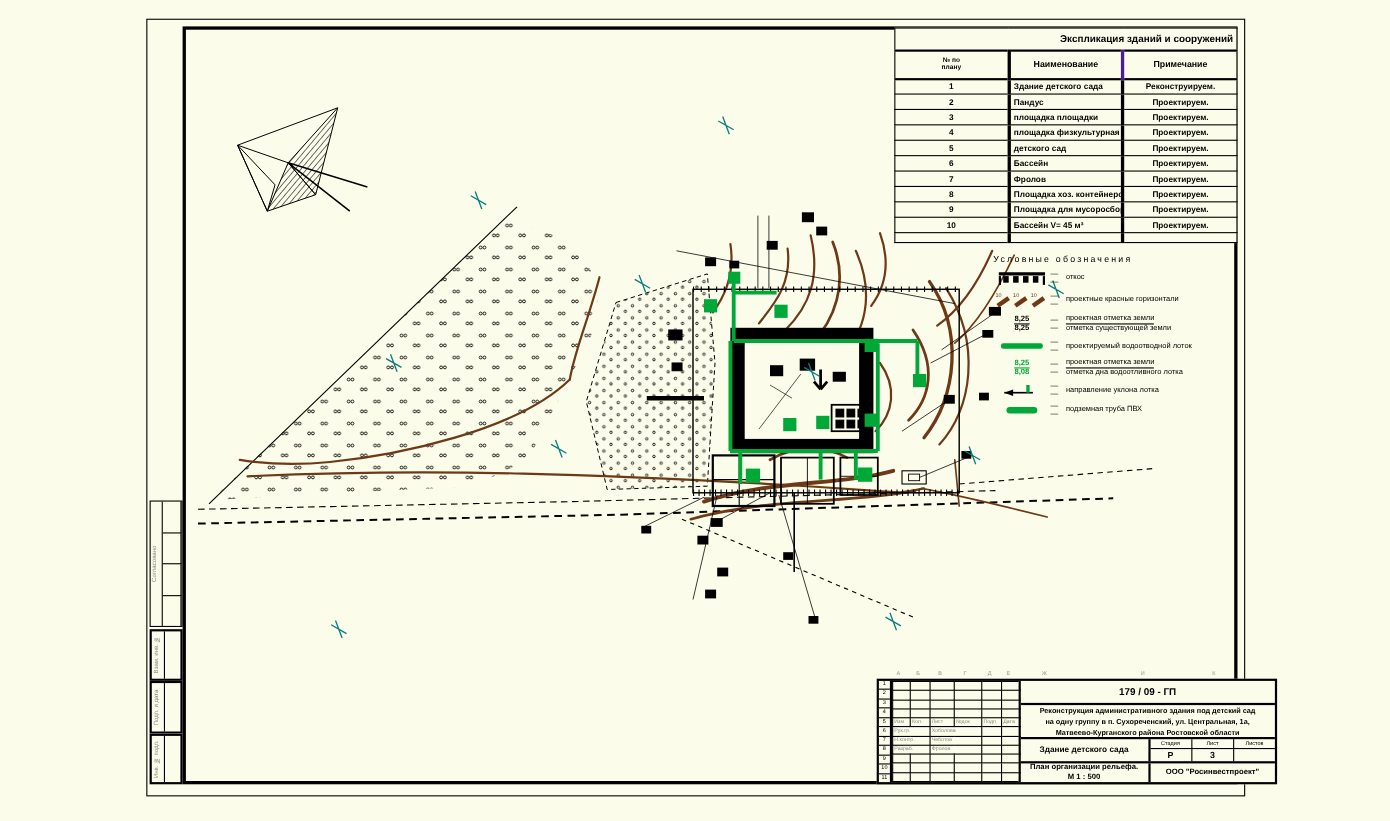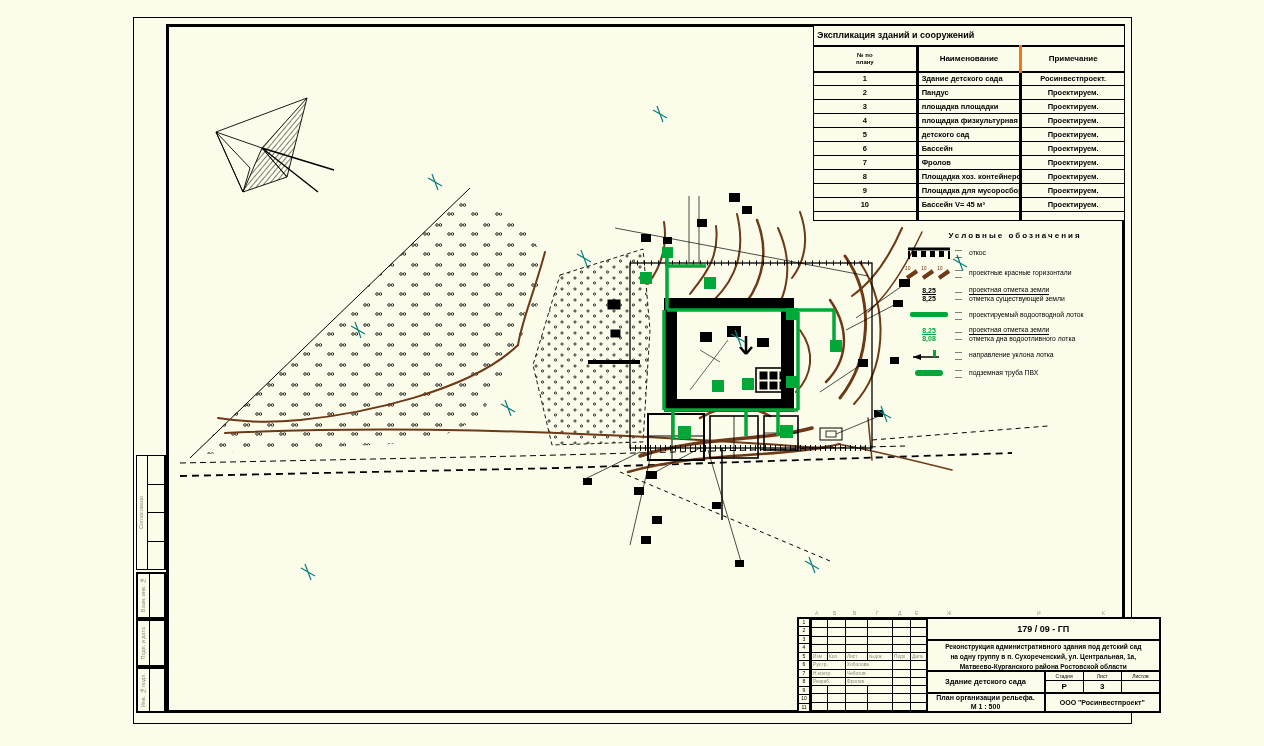--- a/index.html
+++ b/index.html
@@ -16,31 +16,31 @@
   .sidebox{border:2px solid #000;background:#fcfcea;display:flex;}
   .sidebox .lbl{width:12px;display:flex;align-items:center;justify-content:center;border-right:1px solid #000;}
   .sidegrid{left:136px;top:455px;width:30px;height:115px;border:1px solid #000;display:flex;}
   .sidegrid .lbl{width:11px;border-right:1px solid #000;display:flex;align-items:center;justify-content:center;}
   .sidegrid .cells{flex:1;display:flex;flex-direction:column;}
   .sidegrid .cells div{flex:1;border-bottom:1px solid #000;border-right:1px solid #000;}
   .sidegrid .cells div:last-child{border-bottom:none;}
   
   .expl{left:813px;top:25px;width:312px;border-collapse:collapse;table-layout:fixed;background:#fcfcea;}
   .expl td{border:1px solid #000;padding:0 3px;overflow:hidden;white-space:nowrap;}
-  .expl .title{height:20px;text-align:left;font-weight:bold;font-size:9px;border-bottom:2px solid #000;}
+  .expl .title{height:20px;text-align:right;font-weight:bold;font-size:9px;border-bottom:2px solid #000;}
   .expl .hdr td{height:26px;text-align:center;font-weight:bold;border-bottom:2px solid #000;}
   .expl .hdr .c1{font-size:6px;white-space:pre-line;line-height:1.1;}
   .expl .hdr .c2,.expl .hdr .c3{font-size:8px;margin-top:24px;}
   .expl tr.r td{height:14px;font-size:7.5px;font-weight:bold;}
   .expl td.num{text-align:center;border-right:3px solid #000;}
   .expl td.note{text-align:center;border-left:3px solid #000;}
   .expl tr.empty td{height:9px;}
   
   .legend{left:903px;top:231px;width:224px;}
-  .legend .ltitle{text-align:center;font-size:8px;font-weight:bold;letter-spacing:2px;margin-bottom:6px;}
+  .legend .ltitle{text-align:left;font-size:8px;font-weight:normal;letter-spacing:2px;margin-bottom:6px;}
   .lrow{display:flex;align-items:center;margin-bottom:4px;}
   .lsym{width:52px;flex:none;display:flex;justify-content:center;align-items:center;}
   .ldash{width:14px;flex:none;font-size:7px;letter-spacing:1px;color:#000;}
   .llab{font-size:6.8px;line-height:1.25;}
   .frac .t{border-bottom:1px solid #000;display:inline-block;padding-bottom:0px;}
   .green{color:#00a838;}
   .gfrac .t{border-bottom:1px solid #00a838;display:inline-block;}
   
   .tblock{left:797px;top:617px;width:364px;height:96px;display:flex;border:2px solid #000;background:#fcfcea;}
   .tb-nums{width:12px;flex:none;display:flex;flex-direction:column;border-right:2px solid #000;}
@@ -303,26 +303,26 @@
 
   <table class="abs expl outer">
     <tbody>
         <tr>
           <td class="title" colspan="3">Экспликация зданий и сооружений</td>
         </tr>
     <tr class="hdr">
       <td class="c1" style="width:26px;border-right:3px solid #000;">№ по
 плану</td>
       <td class="c2" style="width:204px;">Наименование</td>
-      <td class="c3" style="width:82px;border-left:3px solid #f97316;">Примечание</td>
+      <td class="c3" style="width:82px;border-left:3px solid #4c1d95;">Примечание</td>
     </tr>
     <tr class="r">
           <td class="num">1</td>
           <td>Здание детского сада</td>
-          <td class="note">Росинвестпроект.</td>
+          <td class="note">Реконструируем.</td>
         </tr>
     <tr class="r">
           <td class="num">2</td>
           <td>Пандус</td>
           <td class="note">Проектируем.</td>
         </tr>
     <tr class="r">
           <td class="num">3</td>
           <td>площадка площадки</td>
           <td class="note">Проектируем.</td>

